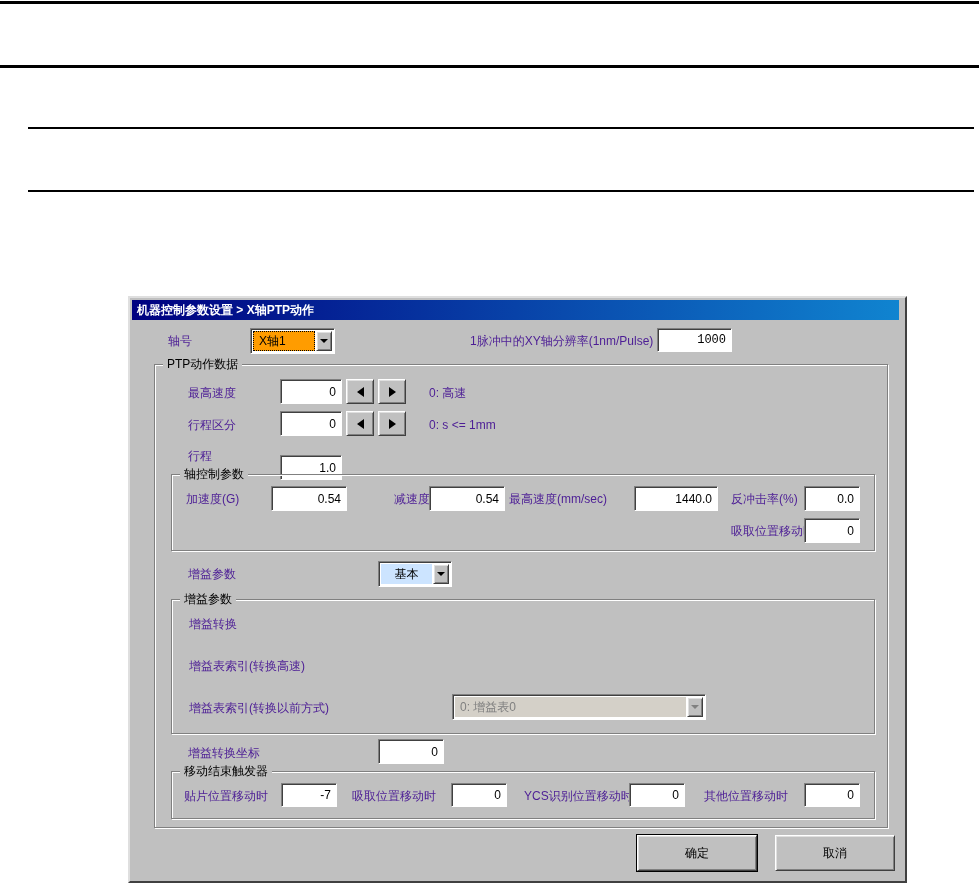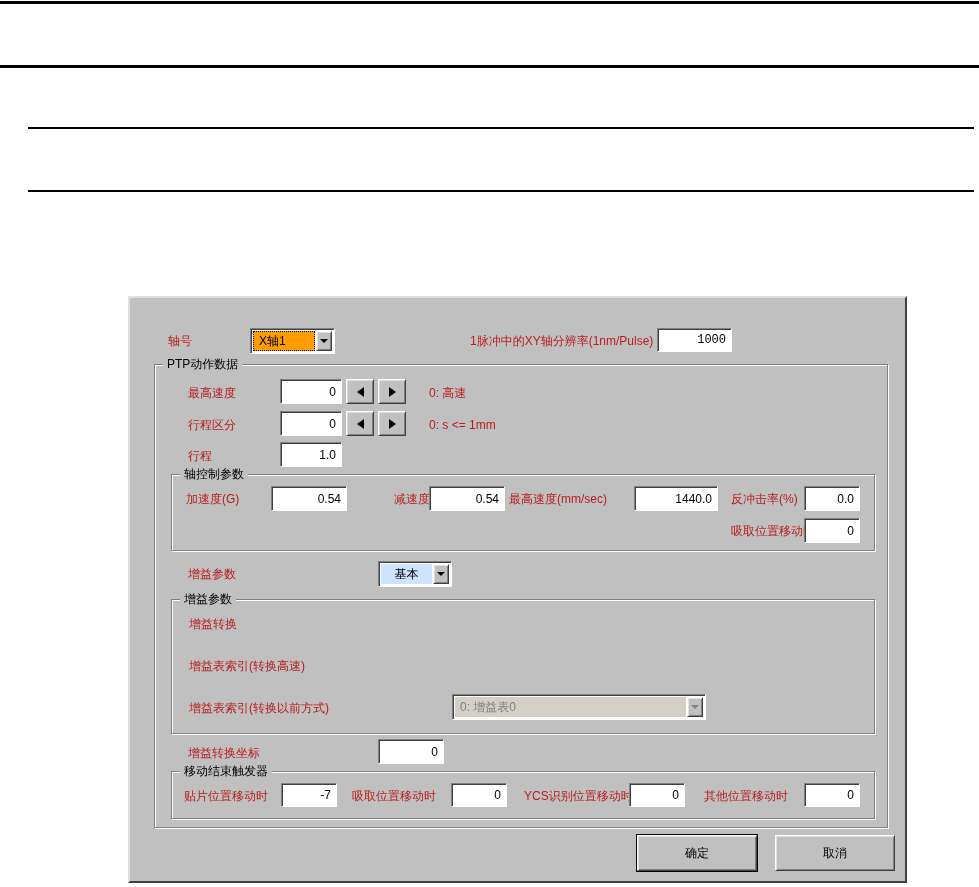--- a/index.html
+++ b/index.html
@@ -7,21 +7,21 @@
     font-family: "Liberation Sans", "DejaVu Sans", sans-serif; }
   .rule { position: absolute; background: #000; }
 
   
   .dialog { position: absolute; background: var(--dialog-bg,#c0c0c0);
     border: 2px solid; border-color: #dfdfdf #404040 #404040 #dfdfdf; }
   .titlebar { position: absolute; left: 2px; top: 2px; width: calc(100% - 8px); height: 20px;
     background: linear-gradient(90deg, var(--titlebar-left,#000080), var(--titlebar-right,#1084d0));
     color: #fff; font-size: 12px; font-weight: bold; line-height: 20px; padding-left: 5px; }
 
-  .lbl { position: absolute; font-size: 12px; line-height: 14px; white-space: nowrap; color: #b91c1c; }
+  .lbl { position: absolute; font-size: 12px; line-height: 14px; white-space: nowrap; color: #4c1d95; }
 
   .num { position: absolute; background: #fff; border: 1px solid;
     border-color: #808080 #fff #fff #808080; box-shadow: inset 1px 1px 0 #404040;
     display: flex; align-items: center; justify-content: flex-end;
     padding-right: 5px; font-size: 12px; }
 
   .grp { position: absolute; border: 1px solid #808080;
     box-shadow: inset 1px 1px 0 #ffffff, 1px 1px 0 #ffffff; }
   .grp-title { position: absolute; top: -8px; left: 8px; background: var(--dialog-bg,#c0c0c0);
     padding: 0 4px; font-size: 12px; line-height: 14px; white-space: nowrap; }
@@ -59,20 +59,23 @@
 </head>
 <body>
 
 <div class="rule" style="left:0;top:1px;width:979px;height:3px;"></div>
 <div class="rule" style="left:0;top:65px;width:979px;height:3px;"></div>
 <div class="rule" style="left:28px;top:127px;width:946px;height:2px;"></div>
 <div class="rule" style="left:28px;top:190px;width:946px;height:2px;"></div>
 
 <div class="dialog" style="left:128px;top:296px;width:779px;height:587px;">
 
+  <div class="titlebar">
+    <span>机器控制参数设置 &gt; X轴PTP动作</span>
+  </div>
 
   <div class="lbl" style="left:38px;top:36px;">轴号</div>
   <div class="combo" style="left:120px;top:30px;width:85px;height:26px;">
     <div class="combo-val orange">X轴1</div>
     <div class="combo-btn">
         <span class="tri-down"></span>
       </div>
   </div>
 
   <div class="lbl" style="left:340px;top:36px;">1脉冲中的XY轴分辨率(1nm/Pulse)</div>
@@ -95,21 +98,21 @@
     <div class="num" style="left:125px;top:46px;width:62px;height:25px;">0</div>
     <div class="pushbtn" style="left:191px;top:46px;width:28px;height:25px;">
         <span class="tri-left"></span>
       </div>
     <div class="pushbtn" style="left:223px;top:46px;width:28px;height:25px;">
         <span class="tri-right"></span>
       </div>
     <div class="lbl" style="left:274px;top:53px;">0: s &lt;= 1mm</div>
 
     <div class="lbl" style="left:33px;top:84px;">行程</div>
-    <div class="num" style="left:125px;top:77px;width:62px;height:25px;">1.0</div>
+    <div class="num" style="left:125px;top:90px;width:62px;height:25px;">1.0</div>
 
     <div class="grp" style="left:16px;top:109px;width:704px;height:77px;">
       <div class="grp-title">轴控制参数</div>
       <div class="lbl" style="left:14px;top:17px;">加速度(G)</div>
       <div class="num" style="left:99px;top:11px;width:76px;height:25px;">0.54</div>
       <div class="lbl" style="left:222px;top:17px;">减速度(G)</div>
       <div class="num" style="left:257px;top:11px;width:76px;height:25px;">0.54</div>
       <div class="lbl" style="left:337px;top:17px;">最高速度(mm/sec)</div>
       <div class="num" style="left:462px;top:11px;width:84px;height:25px;">1440.0</div>
       <div class="lbl" style="left:559px;top:17px;">反冲击率(%)</div>

